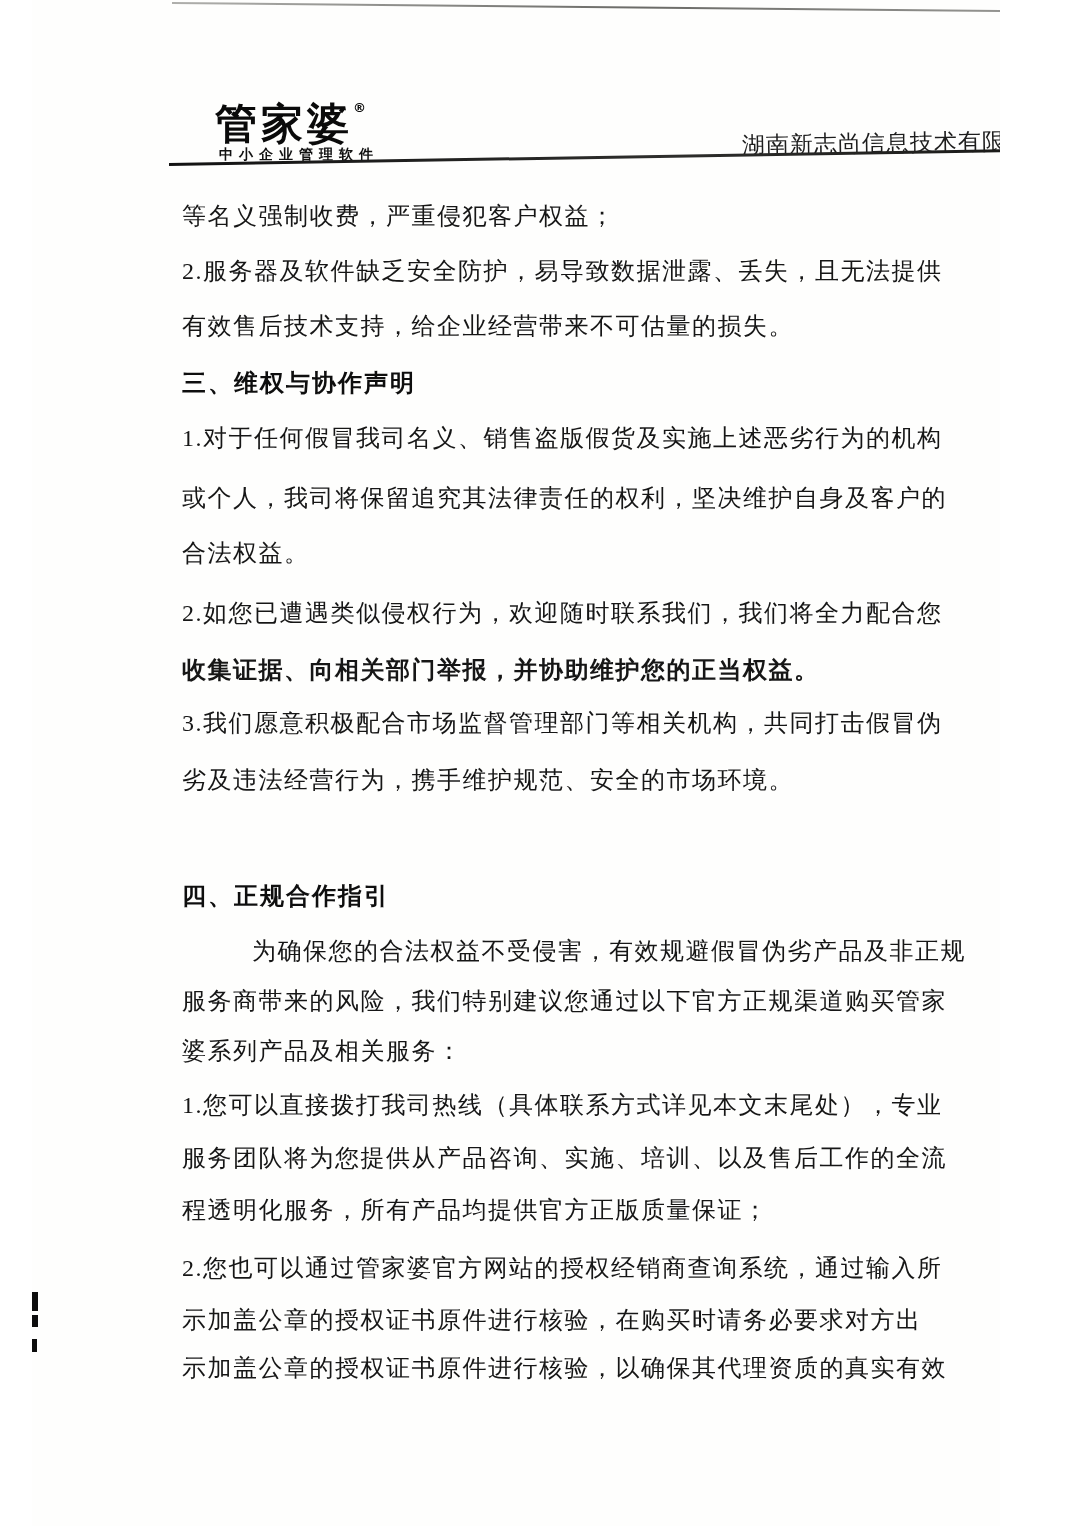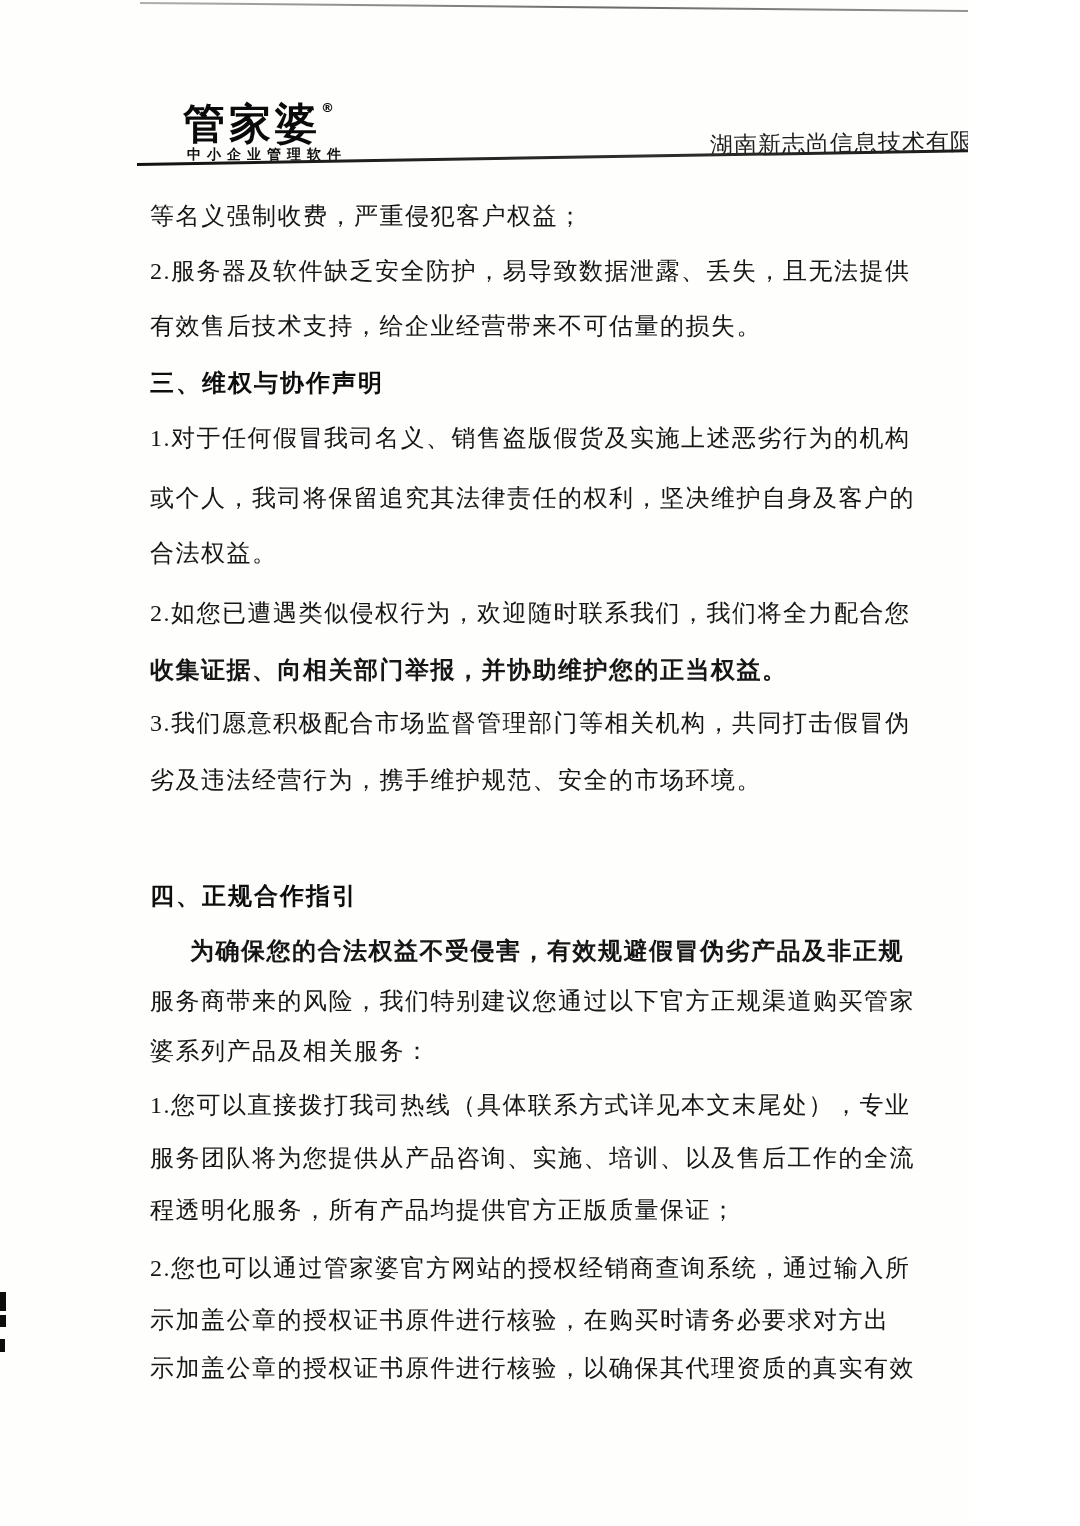--- a/index.html
+++ b/index.html
@@ -1,19 +1,19 @@
 <!DOCTYPE html>
 <html><head>
 <meta charset="utf-8">
 <style>
   html,body{margin:0;padding:0;background:#ffffff;}
   .page{
     position:relative;width:968px;height:1526px;background:#fefefdQ;
     background:#fefefd;overflow:hidden;
-    font-family:"Liberation Serif",serif;color:#1b1b1b;
+    font-family:"Liberation Serif",serif;color:#1b1b1b;margin-left:32px;
   }
   
   .scan-line-top{
     position:absolute;left:140px;top:2px;width:944px;height:2px;
     background:linear-gradient(90deg,rgba(110,110,105,.55),rgba(80,80,76,.85),rgba(100,100,95,.6));
     transform:rotate(0.55deg);transform-origin:0 0;
   }
   .edge-shadow-right{
     position:absolute;left:1076px;top:0;width:2px;height:1526px;
     background:#d9d9d5;opacity:.7;
@@ -44,21 +44,21 @@
     transform:rotate(-0.95deg);transform-origin:0 50%;
   }
   
   .doc-line{
     position:absolute;left:150px;font-size:24px;letter-spacing:1.5px;
     color:#161616;white-space:nowrap;line-height:36px;
   }
   .doc-line.heading{
     font-family:"DejaVu Sans",sans-serif;font-weight:700;letter-spacing:2px;color:#0e0e0e;
   }
-  .doc-line.indent{left:190px;font-weight:bold;}
+  .doc-line.indent{left:220px;}
   
   .stamp-circle{
     position:absolute;left:1013px;top:703px;width:224px;height:224px;
     border:4px solid rgba(181,70,62,.85);border-radius:50%;
     box-sizing:border-box;
   }
   .stamp-char{
     position:absolute;font-family:"DejaVu Sans",sans-serif;font-weight:600;
     font-size:27px;color:rgba(183,72,64,.88);white-space:nowrap;
   }

